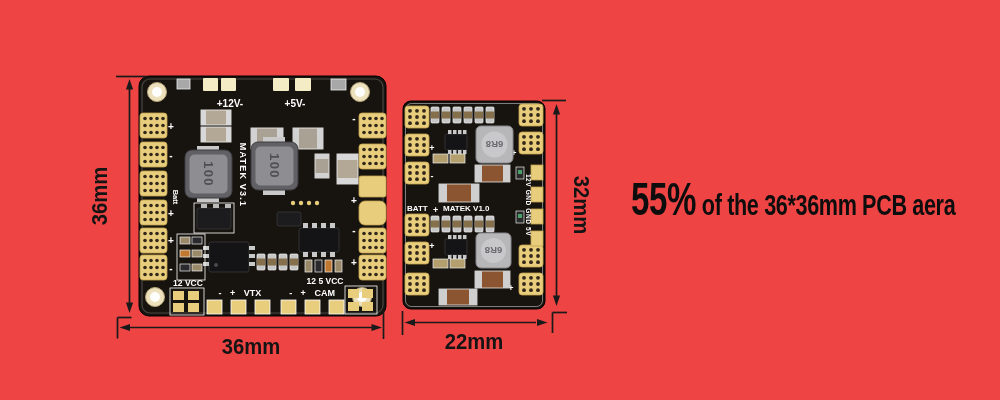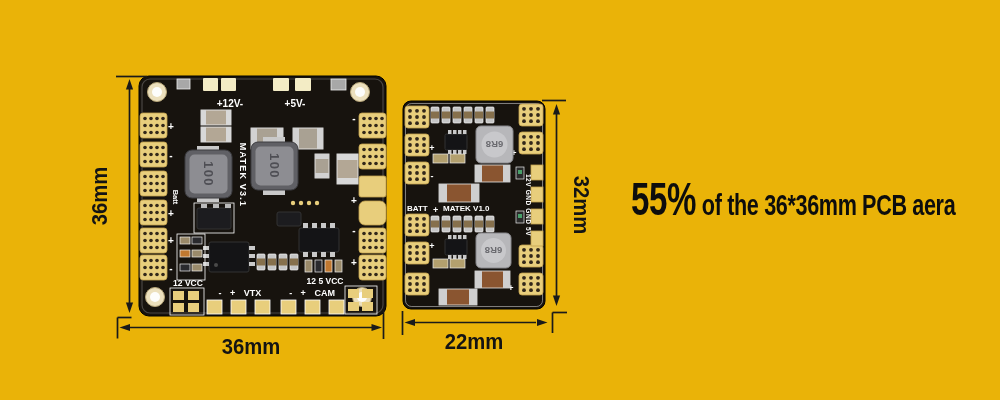--- a/index.html
+++ b/index.html
@@ -1,16 +1,16 @@
 <!DOCTYPE html>
 <html><head>
 <meta charset="utf-8">
 <style>
   html,body{margin:0;padding:0;background:#ffffff;}
-  .stage{position:relative;width:1000px;height:400px;background:#eab308;overflow:hidden;
+  .stage{position:relative;width:1000px;height:400px;background:#ef4444;overflow:hidden;
          font-family:"Liberation Sans",sans-serif;}
   .stage svg{position:absolute;left:0;top:0;}
   svg text{font-family:"Liberation Sans",sans-serif;}
   .silk{fill:#ffffff;font-weight:bold;}
   .dim-label{position:absolute;font-weight:bold;font-size:22px;color:#141414;
              white-space:nowrap;line-height:1;}
   .caption{position:absolute;left:631px;top:176px;color:#0d0d0d;font-weight:bold;
            white-space:nowrap;letter-spacing:-0.5px;line-height:1;
            transform:scaleX(0.72);transform-origin:left top;}
   .cap-big{font-size:46px;}

